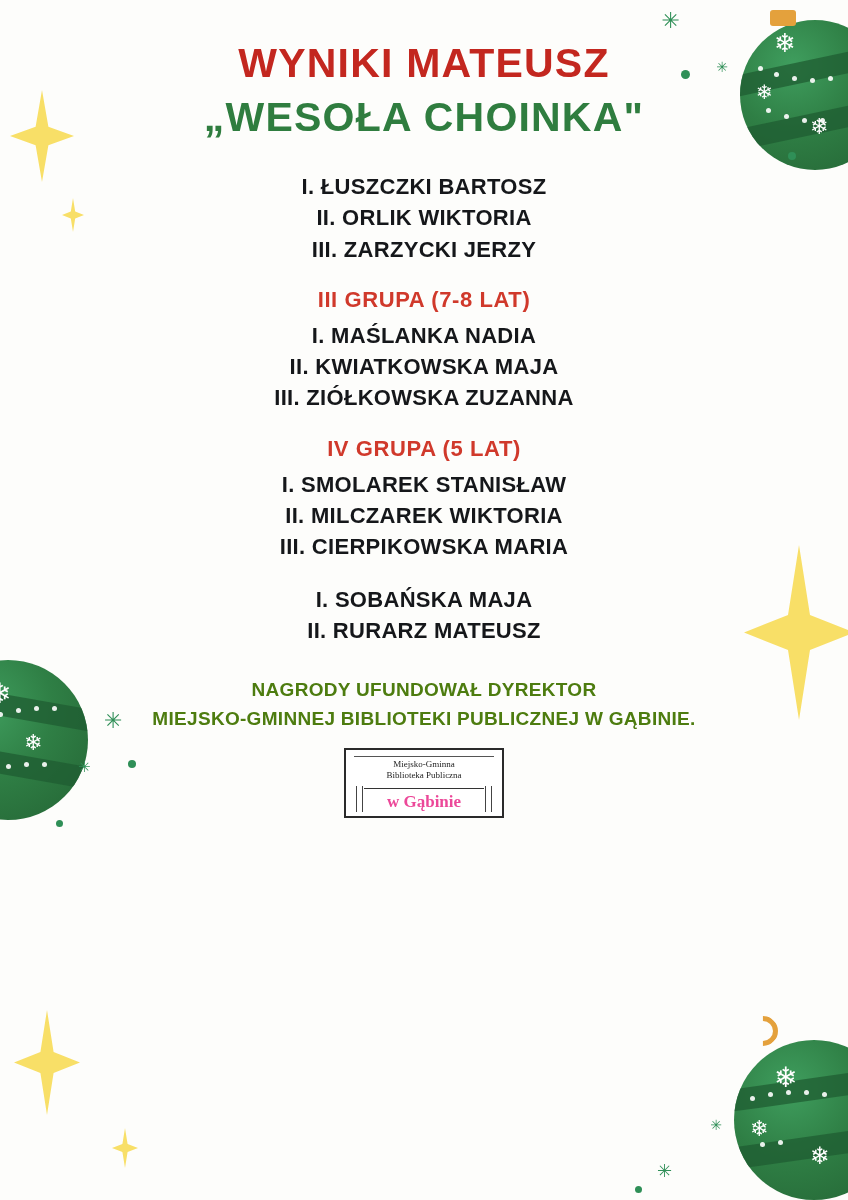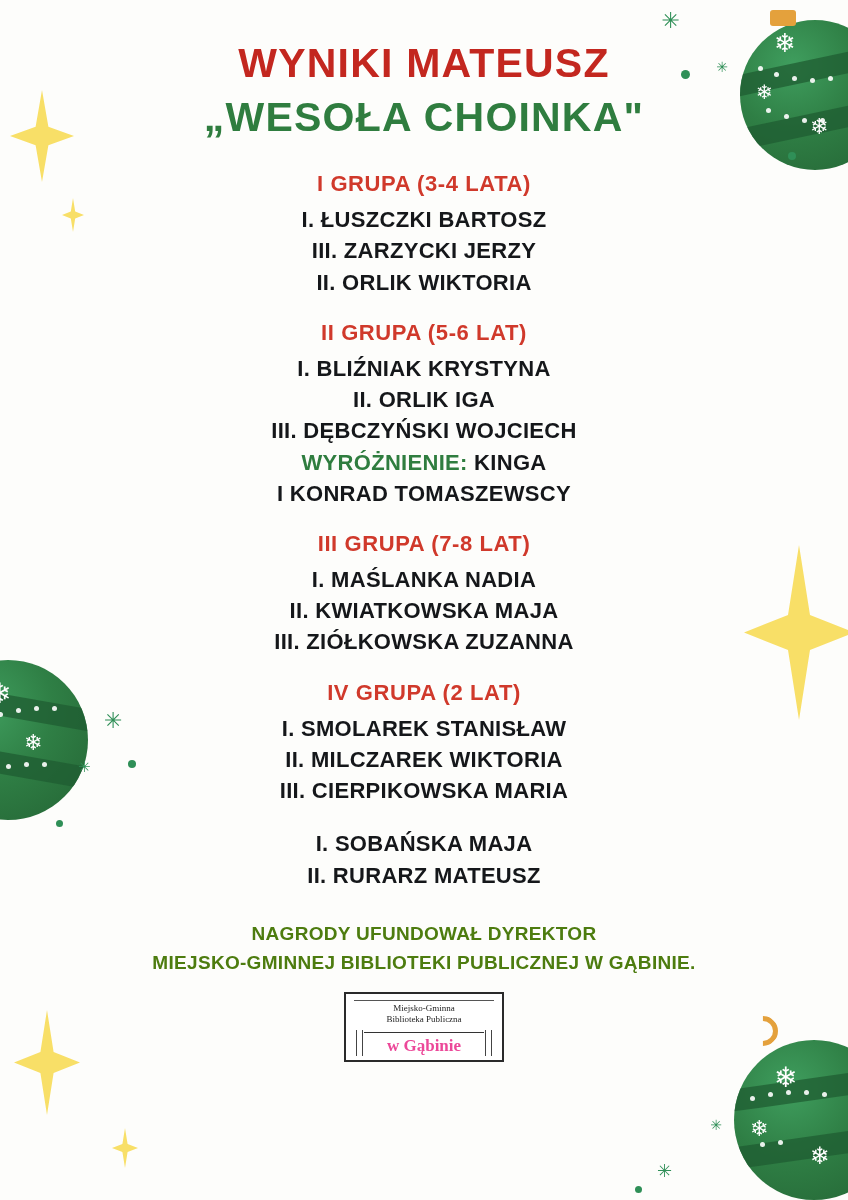--- a/index.html
+++ b/index.html
@@ -285,47 +285,35 @@
   </div>
 
   <div class="content">
 
     <h1 class="title-line1">WYNIKI MATEUSZ</h1>
     <h1 class="title-line2">„WESOŁA CHOINKA"</h1>
 
     <div class="groups">
 
       <section class="group">
-        <div class="group-title">I GRUPA (3-4 LATA)</div>
         <div class="winner">I. ŁUSZCZKI BARTOSZ</div>
+        <div class="winner">II. ORLIK WIKTORIA</div>
         <div class="winner">III. ZARZYCKI JERZY</div>
-        <div class="winner">II. ORLIK WIKTORIA</div>
       </section>
 
-      <section class="group">
-        <div class="group-title">II GRUPA (5-6 LAT)</div>
-        <div class="winner">I. BLIŹNIAK KRYSTYNA</div>
-        <div class="winner">II. ORLIK IGA</div>
-        <div class="winner">III. DĘBCZYŃSKI WOJCIECH</div>
-        <div class="winner honorable">
-          <span class="honor-label">WYRÓŻNIENIE:</span>
-          <span>KINGA</span>
-        </div>
-        <div class="winner">I KONRAD TOMASZEWSCY</div>
-      </section>
 
       <section class="group">
         <div class="group-title">III GRUPA (7-8  LAT)</div>
         <div class="winner">I. MAŚLANKA NADIA</div>
         <div class="winner">II. KWIATKOWSKA MAJA</div>
         <div class="winner">III.  ZIÓŁKOWSKA ZUZANNA</div>
       </section>
 
       <section class="group">
-        <div class="group-title">IV GRUPA (2 LAT)</div>
+        <div class="group-title">IV GRUPA (5 LAT)</div>
         <div class="winner">I. SMOLAREK STANISŁAW</div>
         <div class="winner">II. MILCZAREK WIKTORIA</div>
         <div class="winner">III. CIERPIKOWSKA MARIA</div>
       </section>
 
       <section class="group">
         <div class="winner">I. SOBAŃSKA MAJA</div>
         <div class="winner">II. RURARZ MATEUSZ</div>
       </section>
 

